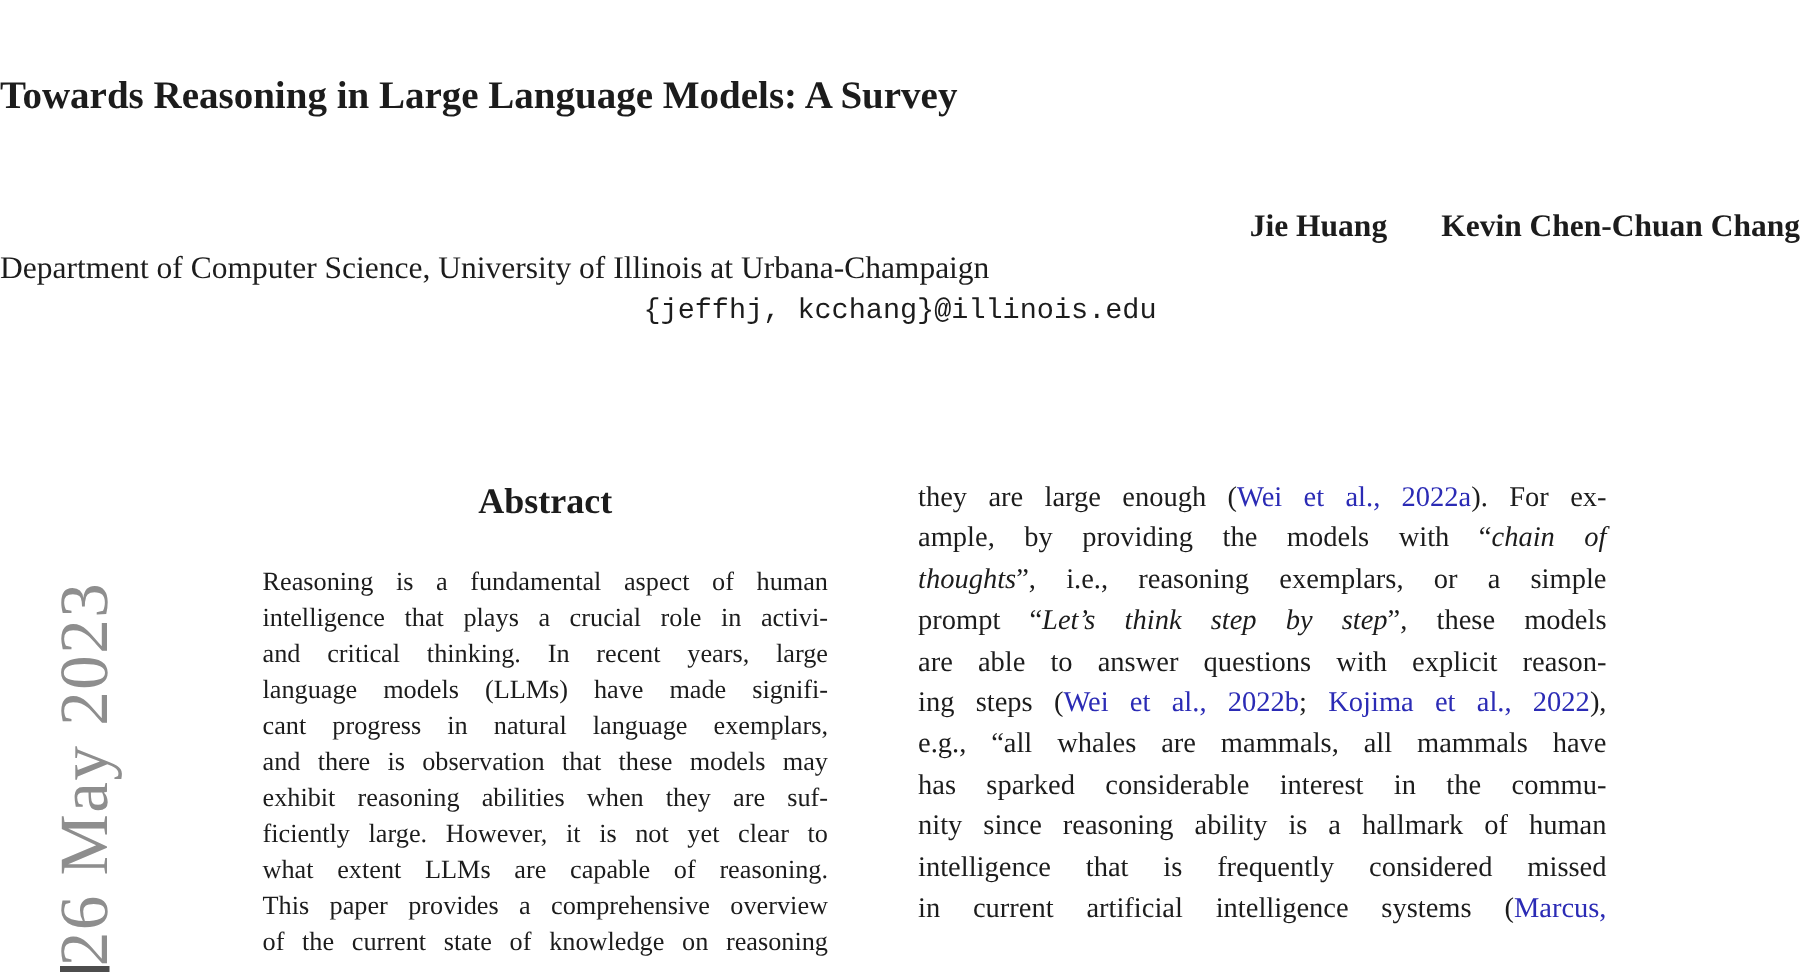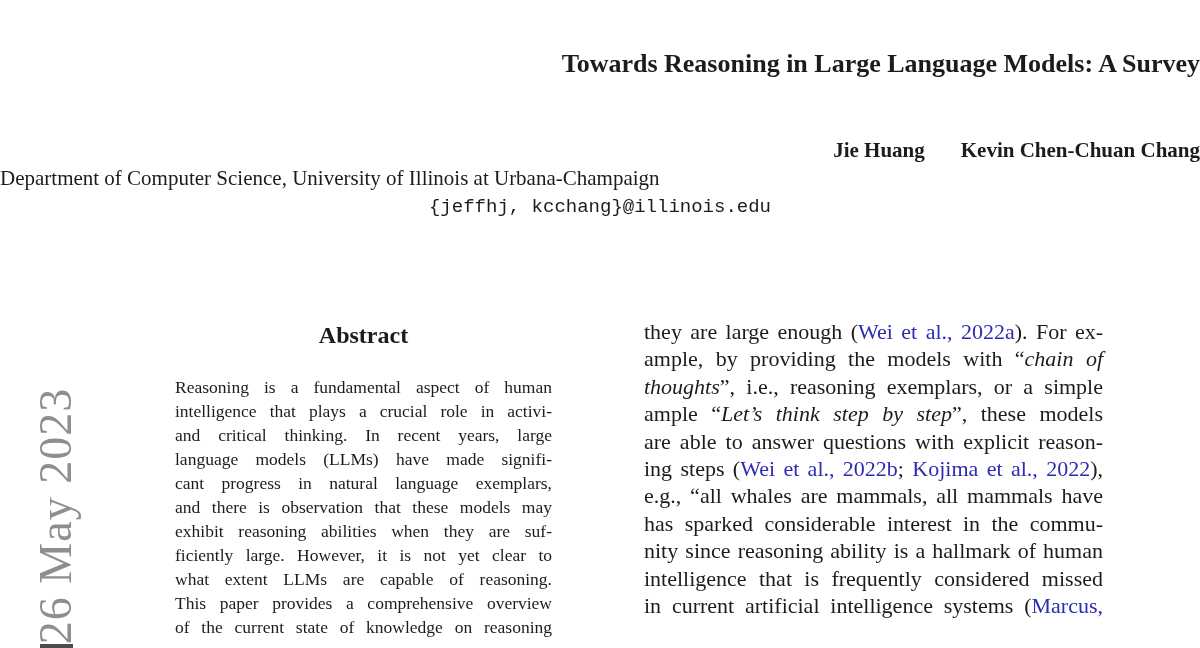--- a/index.html
+++ b/index.html
@@ -15,24 +15,23 @@
     height: 648px;
     background: #ffffff;
     overflow: hidden;
     font-family: "Liberation Serif", serif;
     color: var(--text);
   }
   
   .title {
     position: absolute;
     top: 49px; left: 0; width: 100%;
-    text-align: right;
+    text-align: left;
     font-size: 26px;
     font-weight: bold;
-    padding-left: 12px;
   }
   .authors {
     position: absolute;
     top: 138px; left: 0; width: 100%;
     text-align: right;
     font-size: 21px;
     font-weight: bold;
   }
   .authors .author + .author { margin-left: 36px; }
   .affiliation {
@@ -75,22 +74,22 @@
     font-weight: bold;
   }
   .abstract-body {
     position: absolute;
     left: 175px; top: 375px; width: 377px;
     font-size: 17.5px;
     line-height: 24px;
   }
   .right-column {
     position: absolute;
-    left: 644px; top: 318px; width: 459px;
-    font-size: 22px;
+    left: 612px; top: 318px; width: 459px;
+    font-size: 19px;
     line-height: 27.4px;
   }
   .tline {
     text-align: justify;
     text-align-last: justify;
     white-space: normal;
   }
   .cite { color: var(--citation); }
   .it { font-style: italic; }
 </style>
@@ -125,21 +124,21 @@
       <div class="tline">ficiently large. However, it is not yet clear to</div>
       <div class="tline">what extent LLMs are capable of reasoning.</div>
       <div class="tline">This paper provides a comprehensive overview</div>
       <div class="tline">of the current state of knowledge on reasoning</div>
     </div>
 
   <div class="right-column">
       <div class="tline"><span>they are large enough (</span><span class="cite">Wei et al., 2022a</span><span>). For ex-</span></div>
       <div class="tline"><span>ample, by providing the models with “</span><span class="it">chain of</span></div>
       <div class="tline"><span class="it">thoughts</span><span>”, i.e., reasoning exemplars, or a simple</span></div>
-      <div class="tline"><span>ample “</span><span class="it">Let’s think step by step</span><span>”, these models</span></div>
+      <div class="tline"><span>prompt “</span><span class="it">Let’s think step by step</span><span>”, these models</span></div>
       <div class="tline"><span>are able to answer questions with explicit reason-</span></div>
       <div class="tline"><span>ing steps (</span><span class="cite">Wei et al., 2022b</span><span>; </span><span class="cite">Kojima et al., 2022</span><span>),</span></div>
       <div class="tline"><span>e.g., “all whales are mammals, all mammals have</span></div>
       <div class="tline"><span>has sparked considerable interest in the commu-</span></div>
       <div class="tline"><span>nity since reasoning ability is a hallmark of human</span></div>
       <div class="tline"><span>intelligence that is frequently considered missed</span></div>
       <div class="tline"><span>in current artificial intelligence systems (</span><span class="cite">Marcus,</span></div>
     </div>
 
 </div>

